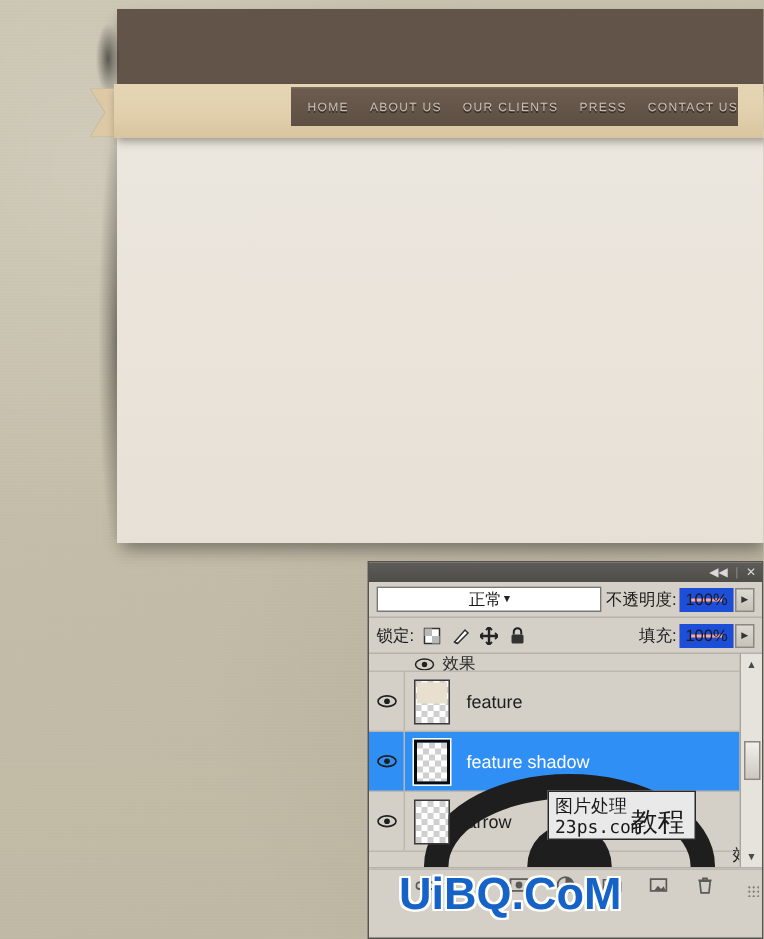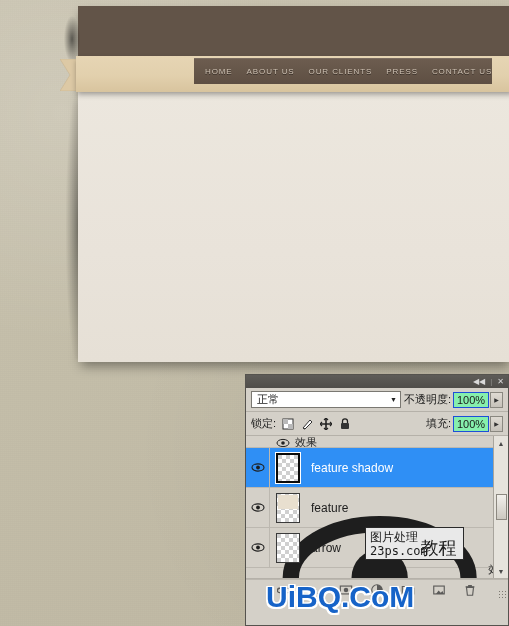--- a/index.html
+++ b/index.html
@@ -104,27 +104,27 @@
   }
   .ps-menu-btn .caret{font-size:7px;}
   .ps-menu-btn .lines{font-size:11px;line-height:10px;letter-spacing:0;}
 
   .ps-row{
     height:24px;display:flex;align-items:center;padding:0 5px;
     background:#d4d0c8;border-bottom:1px solid #b5b1a9;box-sizing:border-box;
   }
   .blend-select{
     flex:0 0 150px;height:17px;background:#fff;border:1px solid #7a7872;
-    display:flex;align-items:center;justify-content:space-between;
+    display:flex;align-items:center;justify-content:center;
     padding:0 3px 0 5px;font-size:11px;box-sizing:border-box;cursor:pointer;
   }
   .blend-select .arr{font-size:7px;color:#222;}
   .lbl{font-size:11px;color:#1a1a1a;white-space:nowrap;}
   .num-field{
-    width:36px;height:16px;background:#86efac;border:1px solid #1d4ed8;
+    width:36px;height:16px;background:#fca5a5;border:7px solid #1d4ed8;
     font-size:11px;display:flex;align-items:center;justify-content:center;
     box-sizing:border-box;margin-left:2px;cursor:text;
   }
   .spin{
     width:13px;height:16px;margin-left:1px;box-sizing:border-box;
     background:linear-gradient(180deg,#dedad2 0%,#c6c2ba 100%);
     border:1px solid #8a8880;display:flex;align-items:center;justify-content:center;
     font-size:6px;color:#333;cursor:pointer;
   }
   .spacer{flex:1;}
@@ -310,46 +310,46 @@
   </div>
 
   <div class="ps-list">
 
     <div class="clip-row">
       <svg class="eye-s" viewBox="0 0 14 11">
         <ellipse cx="7" cy="7" rx="6" ry="3.6" fill="none" stroke="#222" stroke-width="1"></ellipse>
         <circle cx="7" cy="7" r="1.8" fill="#222"></circle>
       </svg>
       <span class="txt">效果</span>
-    </div>
-
-    <div class="layer selected">
-      <div class="eye-cell">
-        <svg width="14" height="11" viewBox="0 0 14 11">
-          <ellipse cx="7" cy="5.5" rx="6" ry="3.6" fill="none" stroke="#1e1e1e" stroke-width="1.1"></ellipse>
-          <circle cx="7" cy="5.5" r="1.9" fill="#1e1e1e"></circle>
-        </svg>
-      </div>
-      <div class="thumb"></div>
-      <span class="layer-name">feature shadow</span>
     </div>
 
     <div class="layer">
       <div class="eye-cell">
         <svg width="14" height="11" viewBox="0 0 14 11">
           <ellipse cx="7" cy="5.5" rx="6" ry="3.6" fill="none" stroke="#1e1e1e" stroke-width="1.1"></ellipse>
           <circle cx="7" cy="5.5" r="1.9" fill="#1e1e1e"></circle>
         </svg>
       </div>
       <div class="thumb">
         <span class="fillrect"></span>
       </div>
       <span class="layer-name">feature</span>
     </div>
 
+    <div class="layer selected">
+      <div class="eye-cell">
+        <svg width="14" height="11" viewBox="0 0 14 11">
+          <ellipse cx="7" cy="5.5" rx="6" ry="3.6" fill="none" stroke="#1e1e1e" stroke-width="1.1"></ellipse>
+          <circle cx="7" cy="5.5" r="1.9" fill="#1e1e1e"></circle>
+        </svg>
+      </div>
+      <div class="thumb"></div>
+      <span class="layer-name">feature shadow</span>
+    </div>
+
     <div class="layer">
       <div class="eye-cell">
         <svg width="14" height="11" viewBox="0 0 14 11">
           <ellipse cx="7" cy="5.5" rx="6" ry="3.6" fill="none" stroke="#1e1e1e" stroke-width="1.1"></ellipse>
           <circle cx="7" cy="5.5" r="1.9" fill="#1e1e1e"></circle>
         </svg>
       </div>
       <div class="thumb"></div>
       <span class="layer-name">arrow</span>
       <span class="fx-badge">fx</span>

